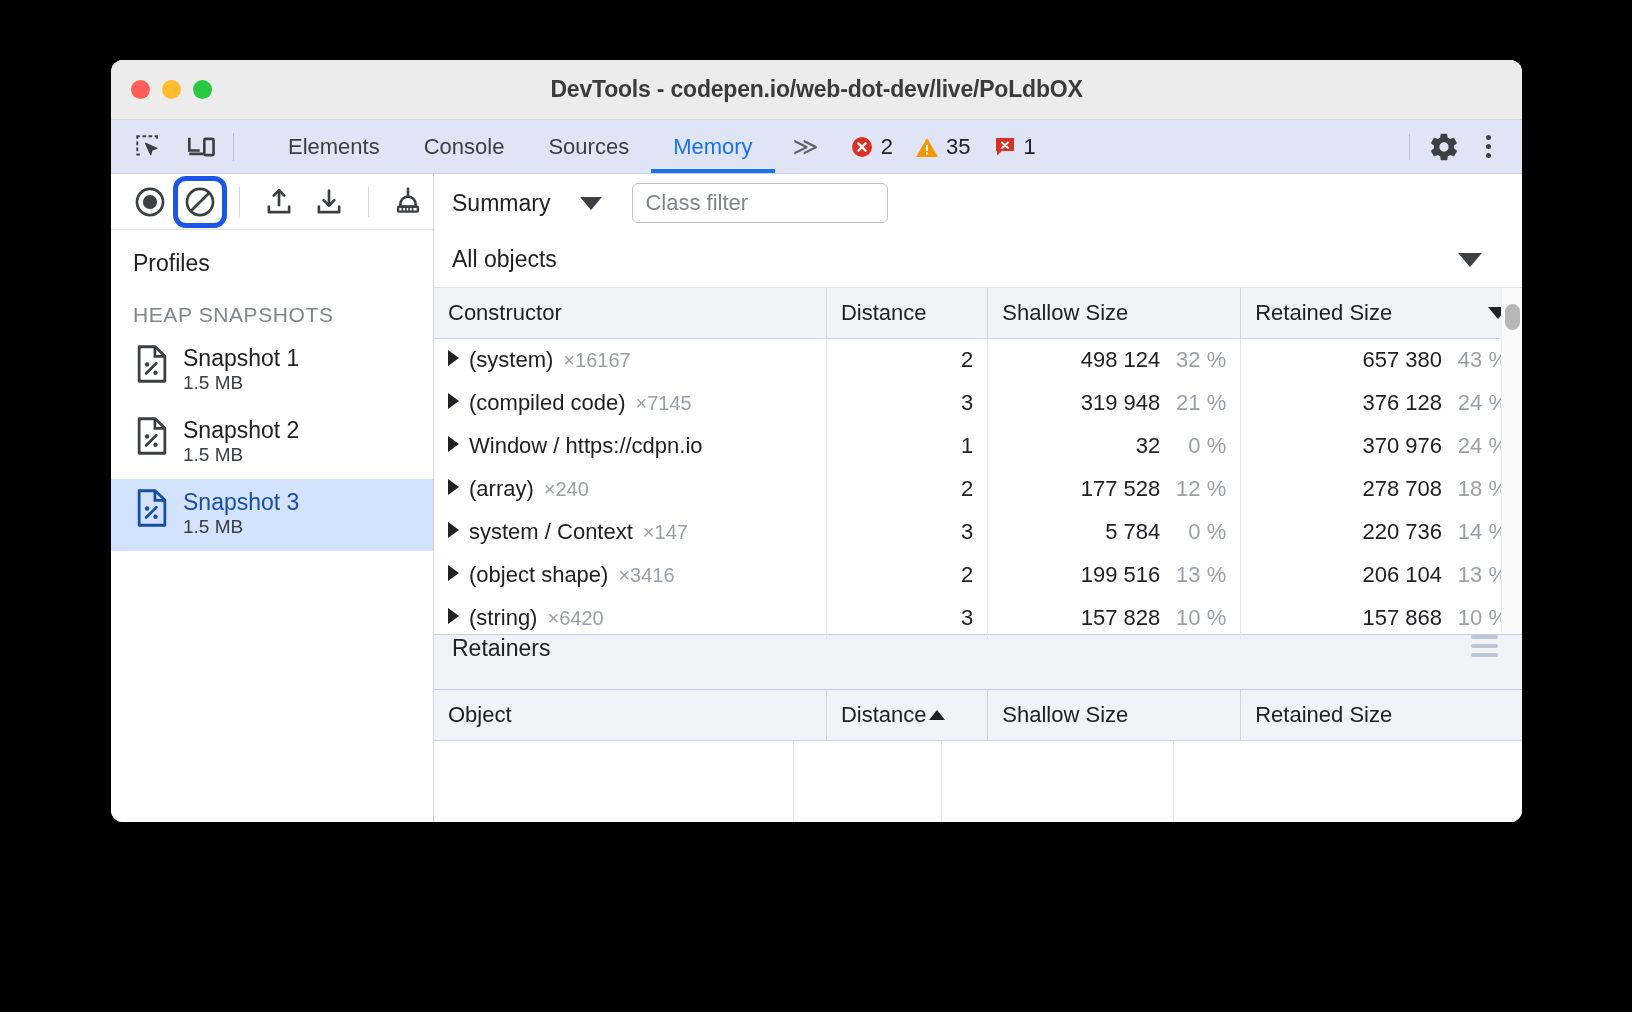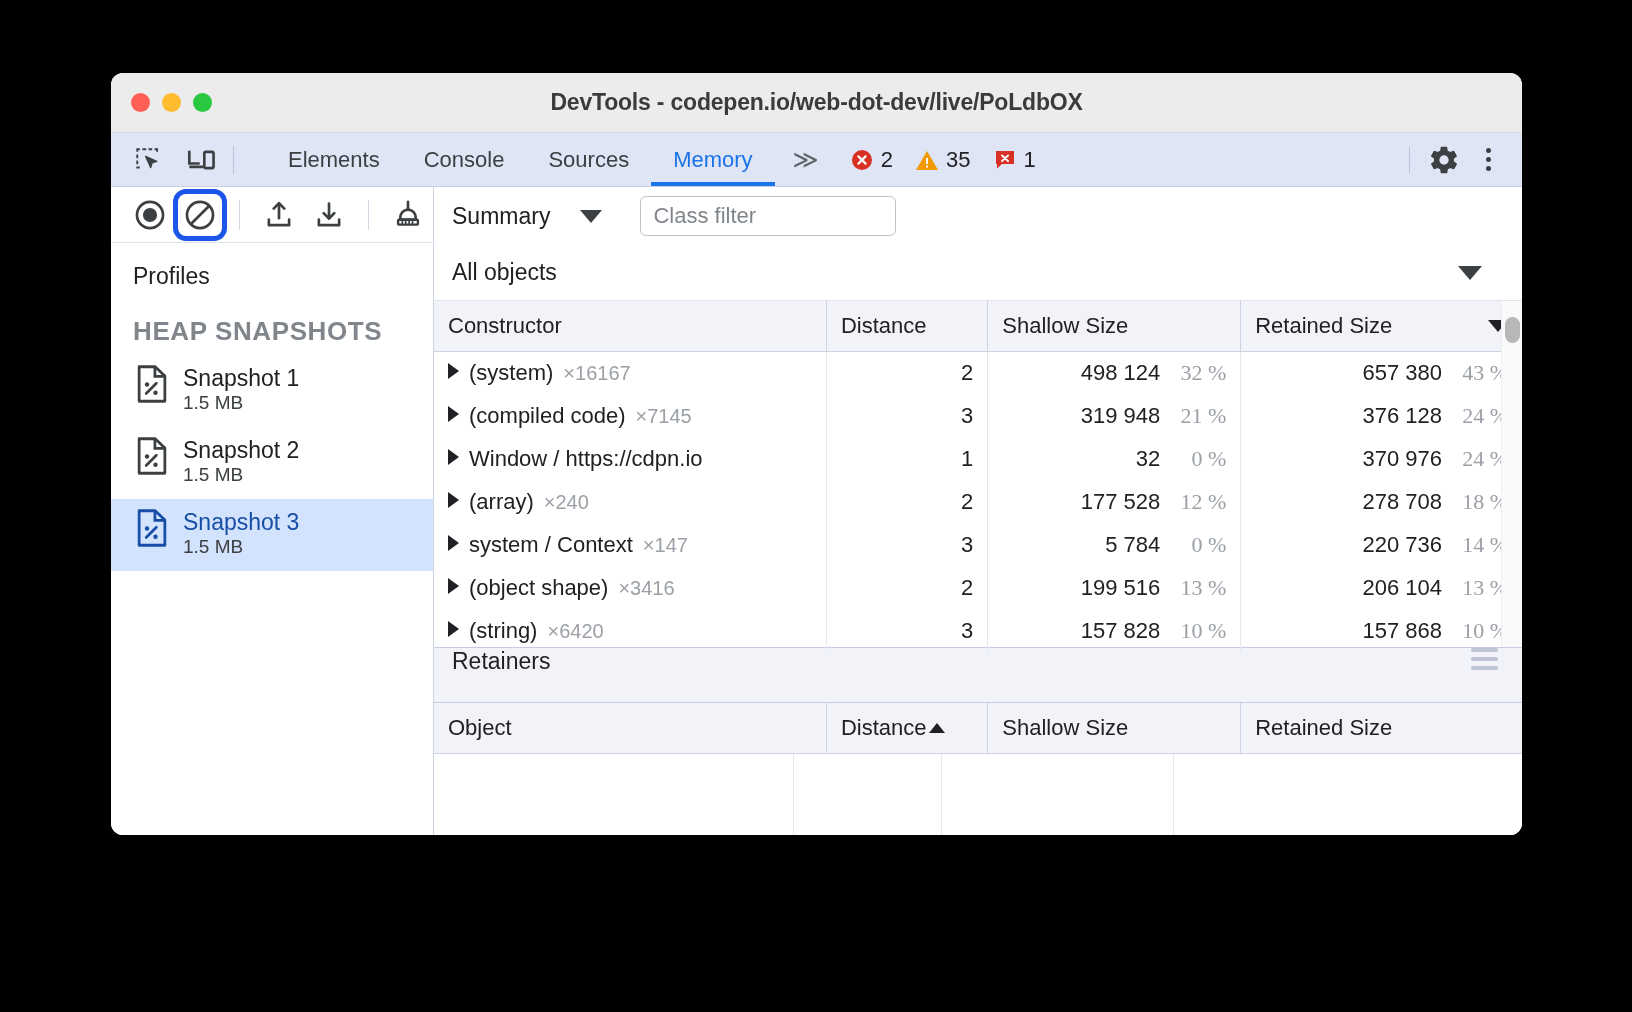--- a/index.html
+++ b/index.html
@@ -6,21 +6,21 @@
   html, body {
     width: 1632px; height: 1012px;
     background: #000;
     font-family: "Liberation Sans", sans-serif;
     overflow: hidden;
   }
 
   
   .window {
     position: absolute;
-    left: 111px; top: 73px;
+    left: 111px; top: 60px;
     width: 1411px; height: 762px;
     background: #ffffff;
     border-radius: 12px;
     overflow: hidden;
     box-shadow: 0 0 0 0.5px rgba(0,0,0,0.25);
   }
 
   
   .titlebar {
     position: relative;
@@ -123,24 +123,23 @@
     border-radius: 13px;
     pointer-events: none;
   }
   .lt-sep { width: 1px; height: 30px; background: #d2d8e4; margin: 0 12px; }
 
   .profiles-title {
     font-size: 23px; color: #202124;
     padding: 20px 0 0 22px;
   }
   .section-label {
-    font-size: 26px; color: #80868b;
+    font-size: 21px; color: #80868b;
     letter-spacing: 0.6px;
     padding: 26px 0 8px 22px;
-    font-weight: bold;
   }
   .snap-list { display: flex; flex-direction: column; }
   .snap-item {
     display: flex; align-items: flex-start; gap: 14px;
     padding: 10px 0 10px 24px;
     cursor: pointer;
     min-height: 72px;
   }
   .snap-item.selected { background: #d3e2fd; }
   .snap-item.selected .snap-name { color: #174ea6; }
@@ -149,21 +148,21 @@
   .snap-name { font-size: 23px; color: #202124; line-height: 1.15; }
   .snap-size { font-size: 19px; color: #3c4043; line-height: 1.15; }
 
   
   .rightpane { flex: 1; display: flex; flex-direction: column; background: #fff; min-width: 0; }
 
   .filter-row {
     height: 58px;
     display: flex; align-items: center;
     padding-left: 18px;
-    gap: 8px;
+    gap: 0;
   }
   .view-select {
     display: flex; align-items: center;
     font-size: 23px; color: #202124;
     cursor: pointer;
     gap: 30px;
     padding-right: 4px;
   }
   .caret-down {
     width: 0; height: 0;
@@ -239,21 +238,21 @@
     width: 0; height: 0;
     border-top: 8px solid transparent;
     border-bottom: 8px solid transparent;
     border-left: 11px solid #202124;
     margin-right: 10px;
     vertical-align: 1px;
     cursor: pointer;
   }
   .ctor-name { color: #202124; }
   .ctor-count { color: #9aa0a6; font-size: 20px; margin-left: 10px; }
-  .pct { color: #9aa0a6; display: inline-block; min-width: 66px; text-align: right; font-family: Liberation Serif, serif; }
+  .pct { color: #9aa0a6; display: inline-block; min-width: 66px; text-align: right; }
   .val { display: inline-block; }
 
   .tbl-scrollbar {
     position: absolute;
     right: 0; top: 0; bottom: 0;
     width: 21px;
     background: #fafafa;
     border-left: 1px solid #eceff4;
   }
   .tbl-thumb {

